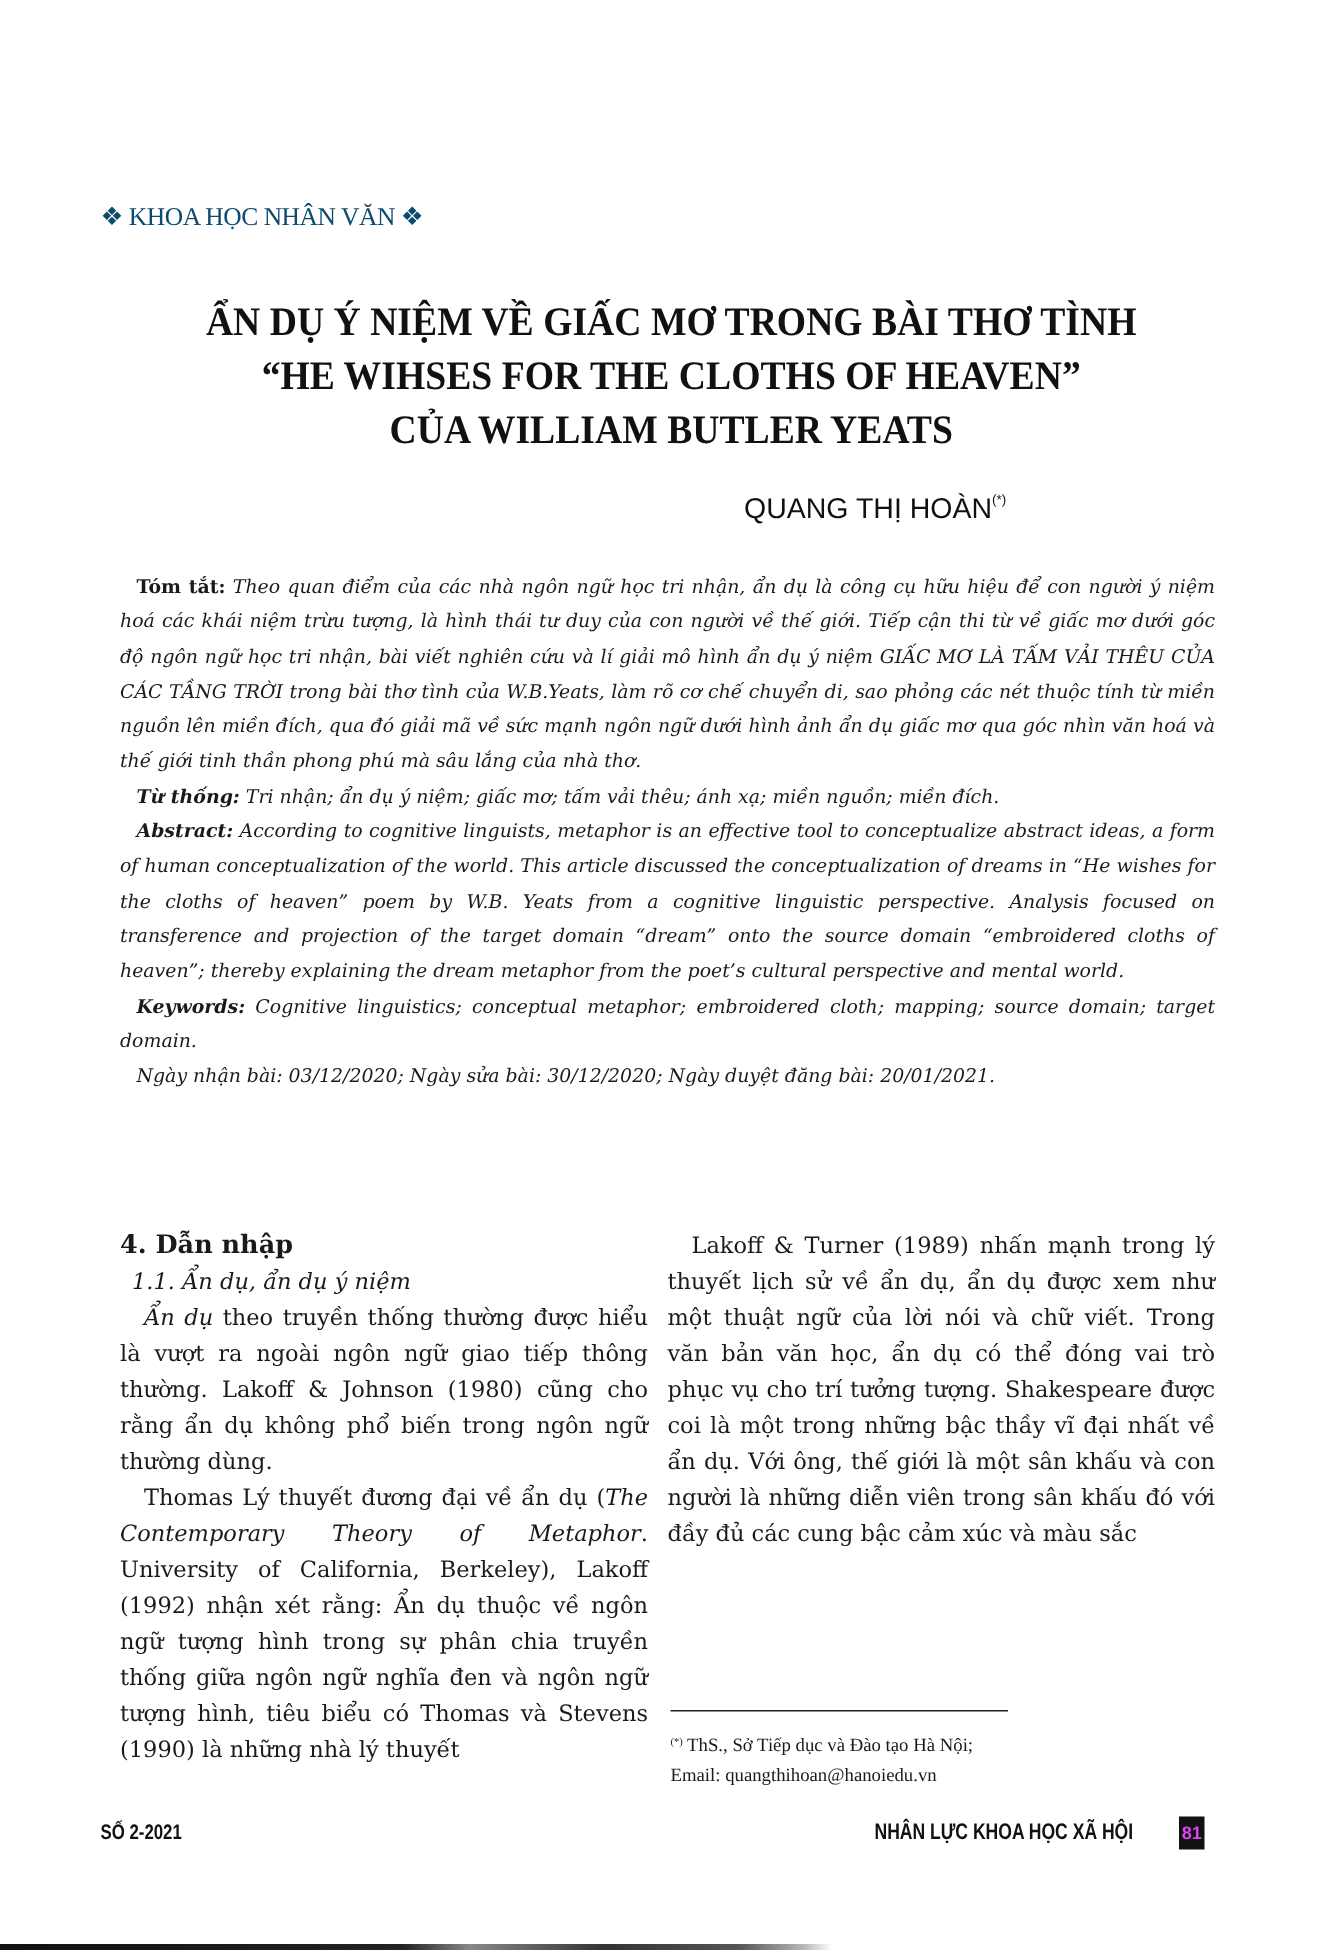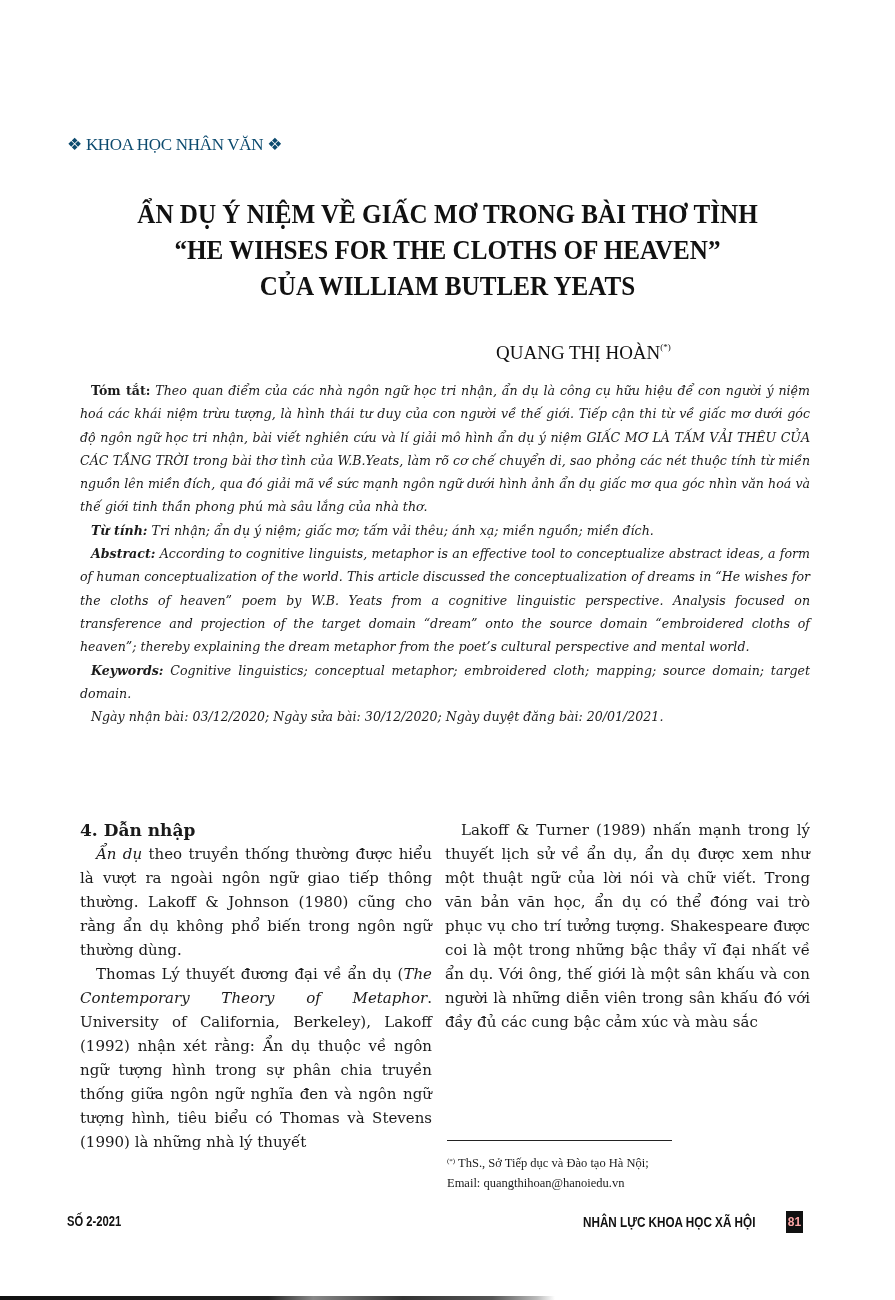--- a/index.html
+++ b/index.html
@@ -1,65 +1,66 @@
 <!DOCTYPE html>
 <html><head>
 <meta charset="utf-8">
 <style>
   html, body { margin: 0; padding: 0; background: #ffffff; }
   body { width: 895px; height: 1300px; position: relative; overflow: hidden; color: #1a1a1a; font-family: "DejaVu Serif", serif; }
   .section-tag { position: absolute; left: 67px; top: 134px; font-family: "Liberation Serif", serif; font-size: 17px; letter-spacing: -0.3px; color: #0c4a6e; }
   .title { position: absolute; left: 0; width: 895px; top: 196px; text-align: center; font-family: "Liberation Serif", serif; font-weight: bold; font-size: 27px; line-height: 36px; color: #111; transform: scaleX(0.93); transform-origin: 447px 0; }
   .title div { white-space: nowrap; }
-  .author { position: absolute; left: 496px; top: 342px; font-family: Liberation Serif, serif; font-size: 19px; color: #111; }
+  .author { position: absolute; left: 496px; top: 328px; font-family: Liberation Sans, sans-serif; font-size: 19px; color: #111; }
   .author sup { font-size: 9px; vertical-align: 9px; }
   .abstract { position: absolute; left: 80px; width: 730px; top: 379px; font-family: "DejaVu Serif", serif; font-size: 12.6px; line-height: 23.3px; text-align: justify; }
   .abstract p { margin: 0; text-indent: 11px; }
   .abstract .it { font-style: italic; }
   .abstract b { font-weight: bold; }
   .col { position: absolute; top: 818px; width: 352px; font-family: "DejaVu Serif", serif; font-size: 15px; line-height: 24px; text-align: justify; }
   .col.left { left: 80px; }
   .col.right { left: 445px; width: 365px; }
   .col p { margin: 0; text-indent: 16px; }
   .col p.noind { text-indent: 0; }
   .h1 { font-weight: bold; font-size: 17px; line-height: 24px; margin: 0; }
   .h2 { font-style: italic; font-size: 15px; line-height: 24px; margin: 0; text-indent: 8px; }
   .footrule { position: absolute; left: 447px; top: 1140px; width: 225px; height: 1px; background: #222; }
   .footnote { position: absolute; left: 447px; top: 1151px; font-family: "Liberation Serif", serif; font-size: 12.5px; line-height: 20px; }
   .footnote sup { font-size: 7px; vertical-align: 4px; }
   .footer-left { position: absolute; left: 67px; top: 1213px; font-family: "Liberation Sans", sans-serif; font-weight: bold; font-size: 14px; transform: scaleX(0.8); transform-origin: 0 0; color: #111; }
   .footer-right { position: absolute; left: 583px; top: 1213px; font-family: "Liberation Sans", sans-serif; font-weight: bold; font-size: 15px; transform: scaleX(0.78); transform-origin: 0 0; color: #111; white-space: nowrap; }
-  .page-num { position: absolute; left: 786px; top: 1211px; width: 17px; height: 22px; background: #111; color: #fca5a5; font-family: "Liberation Sans", sans-serif; font-weight: bold; font-size: 12px; line-height: 22px; text-align: center; }
+  .page-num { position: absolute; left: 786px; top: 1211px; width: 17px; height: 22px; background: #111; color: #d946ef; font-family: "Liberation Sans", sans-serif; font-weight: bold; font-size: 12px; line-height: 22px; text-align: center; }
   .scan-bar { position: absolute; left: 0; top: 1296px; width: 895px; height: 4px; background: linear-gradient(to right, #111 0%, #222 30%, #888 35%, #333 45%, #555 55%, #bbb 60%, #fff 62%); }
 </style>
 </head>
 <body>
 
 <div class="section-tag">❖ KHOA HỌC NHÂN VĂN ❖</div>
 
 <div class="title">
   <div>ẨN DỤ Ý NIỆM VỀ GIẤC MƠ TRONG BÀI THƠ TÌNH</div>
   <div>“HE WIHSES FOR THE CLOTHS OF HEAVEN”</div>
   <div>CỦA WILLIAM BUTLER YEATS</div>
 </div>
 
 <div class="author">
   <span>QUANG THỊ HOÀN</span><sup>(*)</sup>
 </div>
 
 <div class="abstract">
   <p><b>Tóm tắt:</b><span class="it"> Theo quan điểm của các nhà ngôn ngữ học tri nhận, ẩn dụ là công cụ hữu hiệu để con người ý niệm hoá các khái niệm trừu tượng, là hình thái tư duy của con người về thế giới. Tiếp cận thi từ về giấc mơ dưới góc độ ngôn ngữ học tri nhận, bài viết nghiên cứu và lí giải mô hình ẩn dụ ý niệm </span><span class="it">GIẤC MƠ LÀ TẤM VẢI THÊU CỦA CÁC TẦNG TRỜI</span><span class="it"> trong bài thơ tình của W.B.Yeats, làm rõ cơ chế chuyển di, sao phỏng các nét thuộc tính từ miền nguồn lên miền đích, qua đó giải mã về sức mạnh ngôn ngữ dưới hình ảnh ẩn dụ giấc mơ qua góc nhìn văn hoá và thế giới tinh thần phong phú mà sâu lắng của nhà thơ.</span></p>
-  <p><b class="it">Từ tính:</b><span class="it"> Tri nhận; ẩn dụ ý niệm; giấc mơ; tấm vải thêu; ánh xạ; miền nguồn; miền đích.</span></p>
+  <p><b class="it">Từ thống:</b><span class="it"> Tri nhận; ẩn dụ ý niệm; giấc mơ; tấm vải thêu; ánh xạ; miền nguồn; miền đích.</span></p>
   <p><b class="it">Abstract:</b><span class="it"> According to cognitive linguists, metaphor is an effective tool to conceptualize abstract ideas, a form of human conceptualization of the world. This article discussed the conceptualization of dreams in “He wishes for the cloths of heaven” poem by W.B. Yeats from a cognitive linguistic perspective. Analysis focused on transference and projection of the target domain “dream” onto the source domain “embroidered cloths of heaven”; thereby explaining the dream metaphor from the poet’s cultural perspective and mental world.</span></p>
   <p><b class="it">Keywords:</b><span class="it"> Cognitive linguistics; conceptual metaphor; embroidered cloth; mapping; source domain; target domain.</span></p>
   <p class="it">Ngày nhận bài: 03/12/2020; Ngày sửa bài: 30/12/2020; Ngày duyệt đăng bài: 20/01/2021.</p>
 </div>
 
 <div class="col left">
   <div class="h1">4. Dẫn nhập</div>
+  <div class="h2">1.1. Ẩn dụ, ẩn dụ ý niệm</div>
   <p><span style="font-style:italic">Ẩn dụ</span><span> theo truyền thống thường được hiểu là vượt ra ngoài ngôn ngữ giao tiếp thông thường. Lakoff &amp; Johnson (1980) cũng cho rằng ẩn dụ không phổ biến trong ngôn ngữ thường dùng.</span></p>
   <p><span>Thomas Lý thuyết đương đại về ẩn dụ (</span><span style="font-style:italic">The Contemporary Theory of Metaphor</span><span>. University of California, Berkeley), Lakoff (1992) nhận xét rằng: Ẩn dụ thuộc về ngôn ngữ tượng hình trong sự phân chia truyền thống giữa ngôn ngữ nghĩa đen và ngôn ngữ tượng hình, tiêu biểu có Thomas và Stevens (1990) là những nhà lý thuyết</span></p>
 </div>
 
 <div class="col right">
   <p>Lakoff &amp; Turner (1989) nhấn mạnh trong lý thuyết lịch sử về ẩn dụ, ẩn dụ được xem như một thuật ngữ của lời nói và chữ viết. Trong văn bản văn học, ẩn dụ có thể đóng vai trò phục vụ cho trí tưởng tượng. Shakespeare được coi là một trong những bậc thầy vĩ đại nhất về ẩn dụ. Với ông, thế giới là một sân khấu và con người là những diễn viên trong sân khấu đó với đầy đủ các cung bậc cảm xúc và màu sắc</p>
 </div>
 
 <div class="footrule"></div>
 <div class="footnote">

